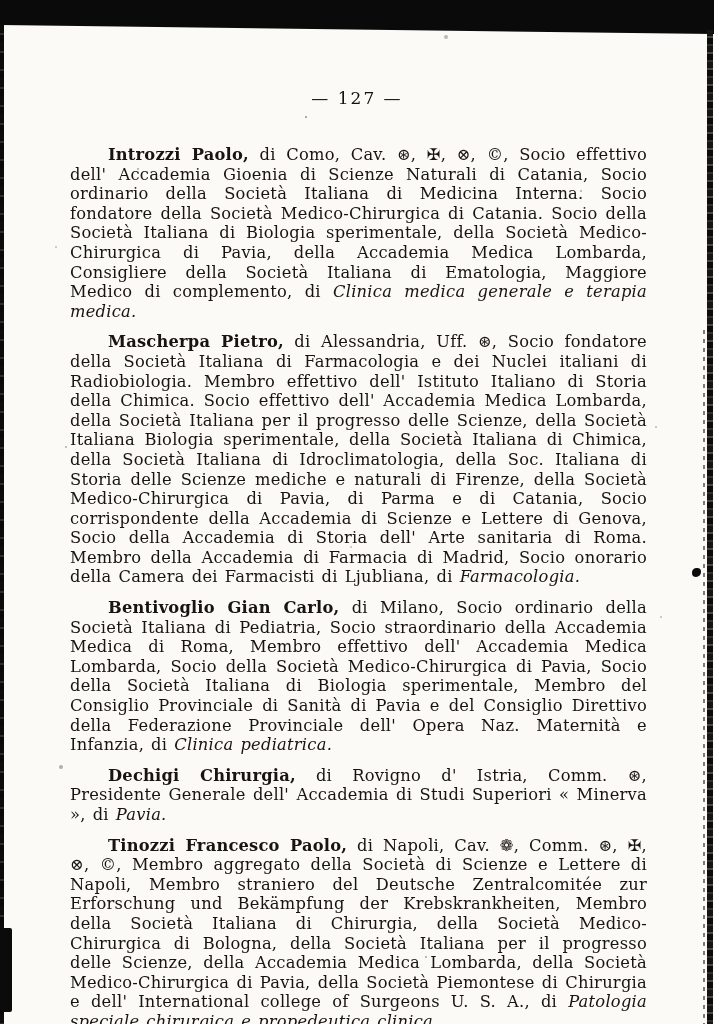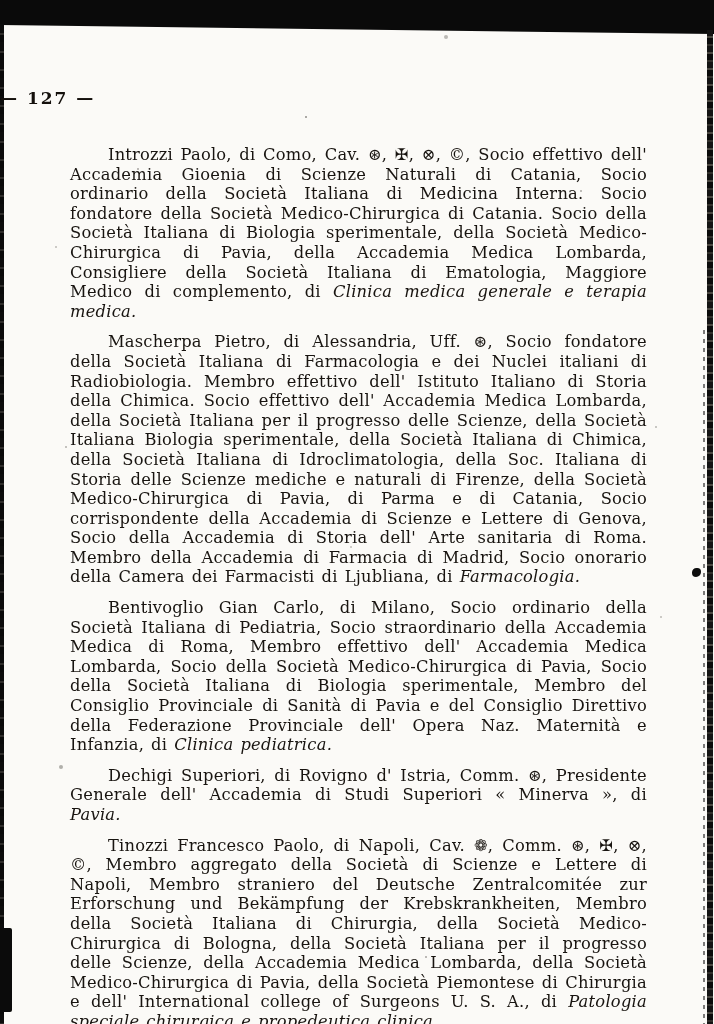--- a/index.html
+++ b/index.html
@@ -50,31 +50,32 @@
       -245px 650px 0 1px rgba(40,36,30,.35),
       120px 840px 0 0 rgba(40,36,30,.40),
       310px 790px 0 0 rgba(40,36,30,.30),
       -105px 870px 0 0 rgba(40,36,30,.34),
       45px 430px 0 0 rgba(40,36,30,.28),
       -250px 130px 0 0 rgba(40,36,30,.30),
       355px 500px 0 0 rgba(40,36,30,.30);
   }
   .pagenum{
     position:absolute;left:0;top:88px;width:714px;
-    font-size:17px;font-weight:bold;letter-spacing:2px;
+    text-align:center;
+    font-size:17px;font-weight:normal;letter-spacing:2px;
     color:#14100c;
   }
   .text-block{
     position:absolute;left:70px;top:145px;width:577px;
     font-size:16.3px;line-height:19.6px;
     text-align:justify;
     letter-spacing:.25px;word-spacing:1.6px;
   }
   .entry{margin:0 0 11px 0;text-indent:38px;}
-  .nm{font-weight:normal;letter-spacing:.2px;}
+  .nm{font-weight:bold;letter-spacing:.2px;}
   .sp{font-style:italic;}
 </style>
 </head>
 <body>
 
 <div class="scan">
   <div class="band-top"></div>
   <div class="edge-left"></div>
   <div class="edge-left-thick"></div>
   <div class="edge-right"></div>
@@ -84,17 +85,17 @@
 
   <div class="pagenum">— 127 —</div>
 
   <main class="text-block">
     <p class="entry"><span class="nm">Introzzi Paolo,</span><span> di Como, Cav. ⊛, ✠, ⊗, ©, Socio effettivo dell' Accademia Gioenia di Scienze Naturali di Catania, Socio ordinario della Società Italiana di Medicina Interna. Socio fondatore della Società Medico-Chirurgica di Catania. Socio della Società Italiana di Biologia sperimentale, della Società Medico-Chirurgica di Pavia, della Accademia Medica Lombarda, Consigliere della Società Italiana di Ematologia, Maggiore Medico di complemento, di </span><i class="sp">Clinica medica generale e terapia medica.</i></p>
 
     <p class="entry"><span class="nm">Mascherpa Pietro,</span><span> di Alessandria, Uff. ⊛, Socio fondatore della Società Italiana di Farmacologia e dei Nuclei italiani di Radiobiologia. Membro effettivo dell' Istituto Italiano di Storia della Chimica. Socio effettivo dell' Accademia Medica Lombarda, della Società Italiana per il progresso delle Scienze, della Società Italiana Biologia sperimentale, della Società Italiana di Chimica, della Società Italiana di Idroclimatologia, della Soc. Italiana di Storia delle Scienze mediche e naturali di Firenze, della Società Medico-Chirurgica di Pavia, di Parma e di Catania, Socio corrispondente della Accademia di Scienze e Lettere di Genova, Socio della Accademia di Storia dell' Arte sanitaria di Roma. Membro della Accademia di Farmacia di Madrid, Socio onorario della Camera dei Farmacisti di Ljubliana, di </span><i class="sp">Farmacologia.</i></p>
 
     <p class="entry"><span class="nm">Bentivoglio Gian Carlo,</span><span> di Milano, Socio ordinario della Società Italiana di Pediatria, Socio straordinario della Accademia Medica di Roma, Membro effettivo dell' Accademia Medica Lombarda, Socio della Società Medico-Chirurgica di Pavia, Socio della Società Italiana di Biologia sperimentale, Membro del Consiglio Provinciale di Sanità di Pavia e del Consiglio Direttivo della Federazione Provinciale dell' Opera Naz. Maternità e Infanzia, di </span><i class="sp">Clinica pediatrica.</i></p>
 
-    <p class="entry"><span class="nm">Dechigi Superiori,</span><span> di Rovigno d' Istria, Comm. ⊛, Presidente Generale dell' Accademia di Studi Superiori « Minerva », di </span><i class="sp">Pavia.</i></p>
+    <p class="entry"><span class="nm">Dechigi Chirurgia,</span><span> di Rovigno d' Istria, Comm. ⊛, Presidente Generale dell' Accademia di Studi Superiori « Minerva », di </span><i class="sp">Pavia.</i></p>
 
     <p class="entry"><span class="nm">Tinozzi Francesco Paolo,</span><span> di Napoli, Cav. ❁, Comm. ⊛, ✠, ⊗, ©, Membro aggregato della Società di Scienze e Lettere di Napoli, Membro straniero del Deutsche Zentralcomitée zur Erforschung und Bekämpfung der Krebskrankheiten, Membro della Società Italiana di Chirurgia, della Società Medico-Chirurgica di Bologna, della Società Italiana per il progresso delle Scienze, della Accademia Medica Lombarda, della Società Medico-Chirurgica di Pavia, della Società Piemontese di Chirurgia e dell' International college of Surgeons U. S. A., di </span><i class="sp">Patologia speciale chirurgica e propedeutica clinica.</i></p>
   </main>
 </div>
 
 </body></html>

